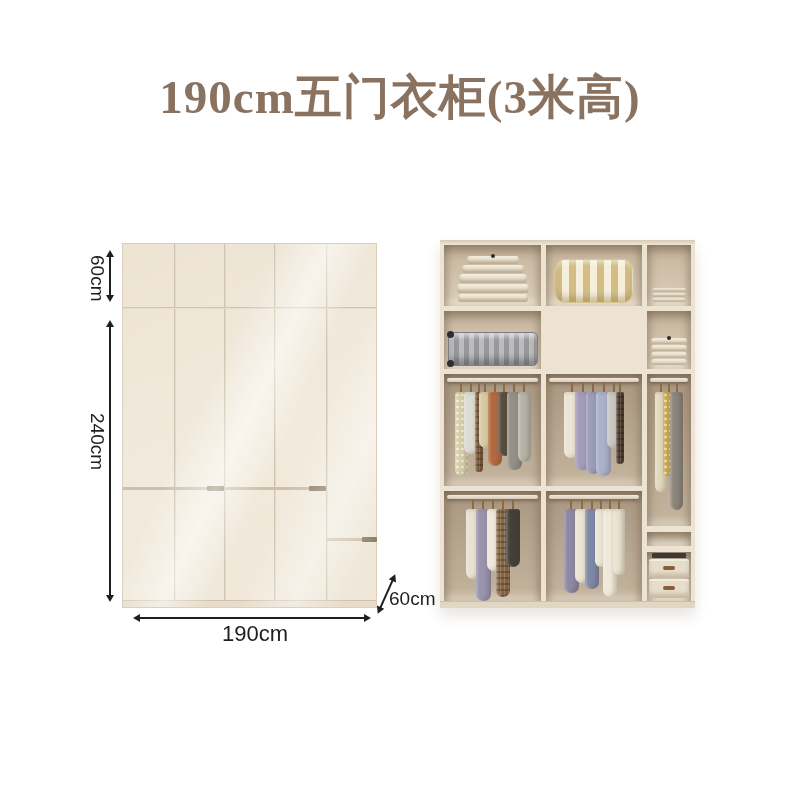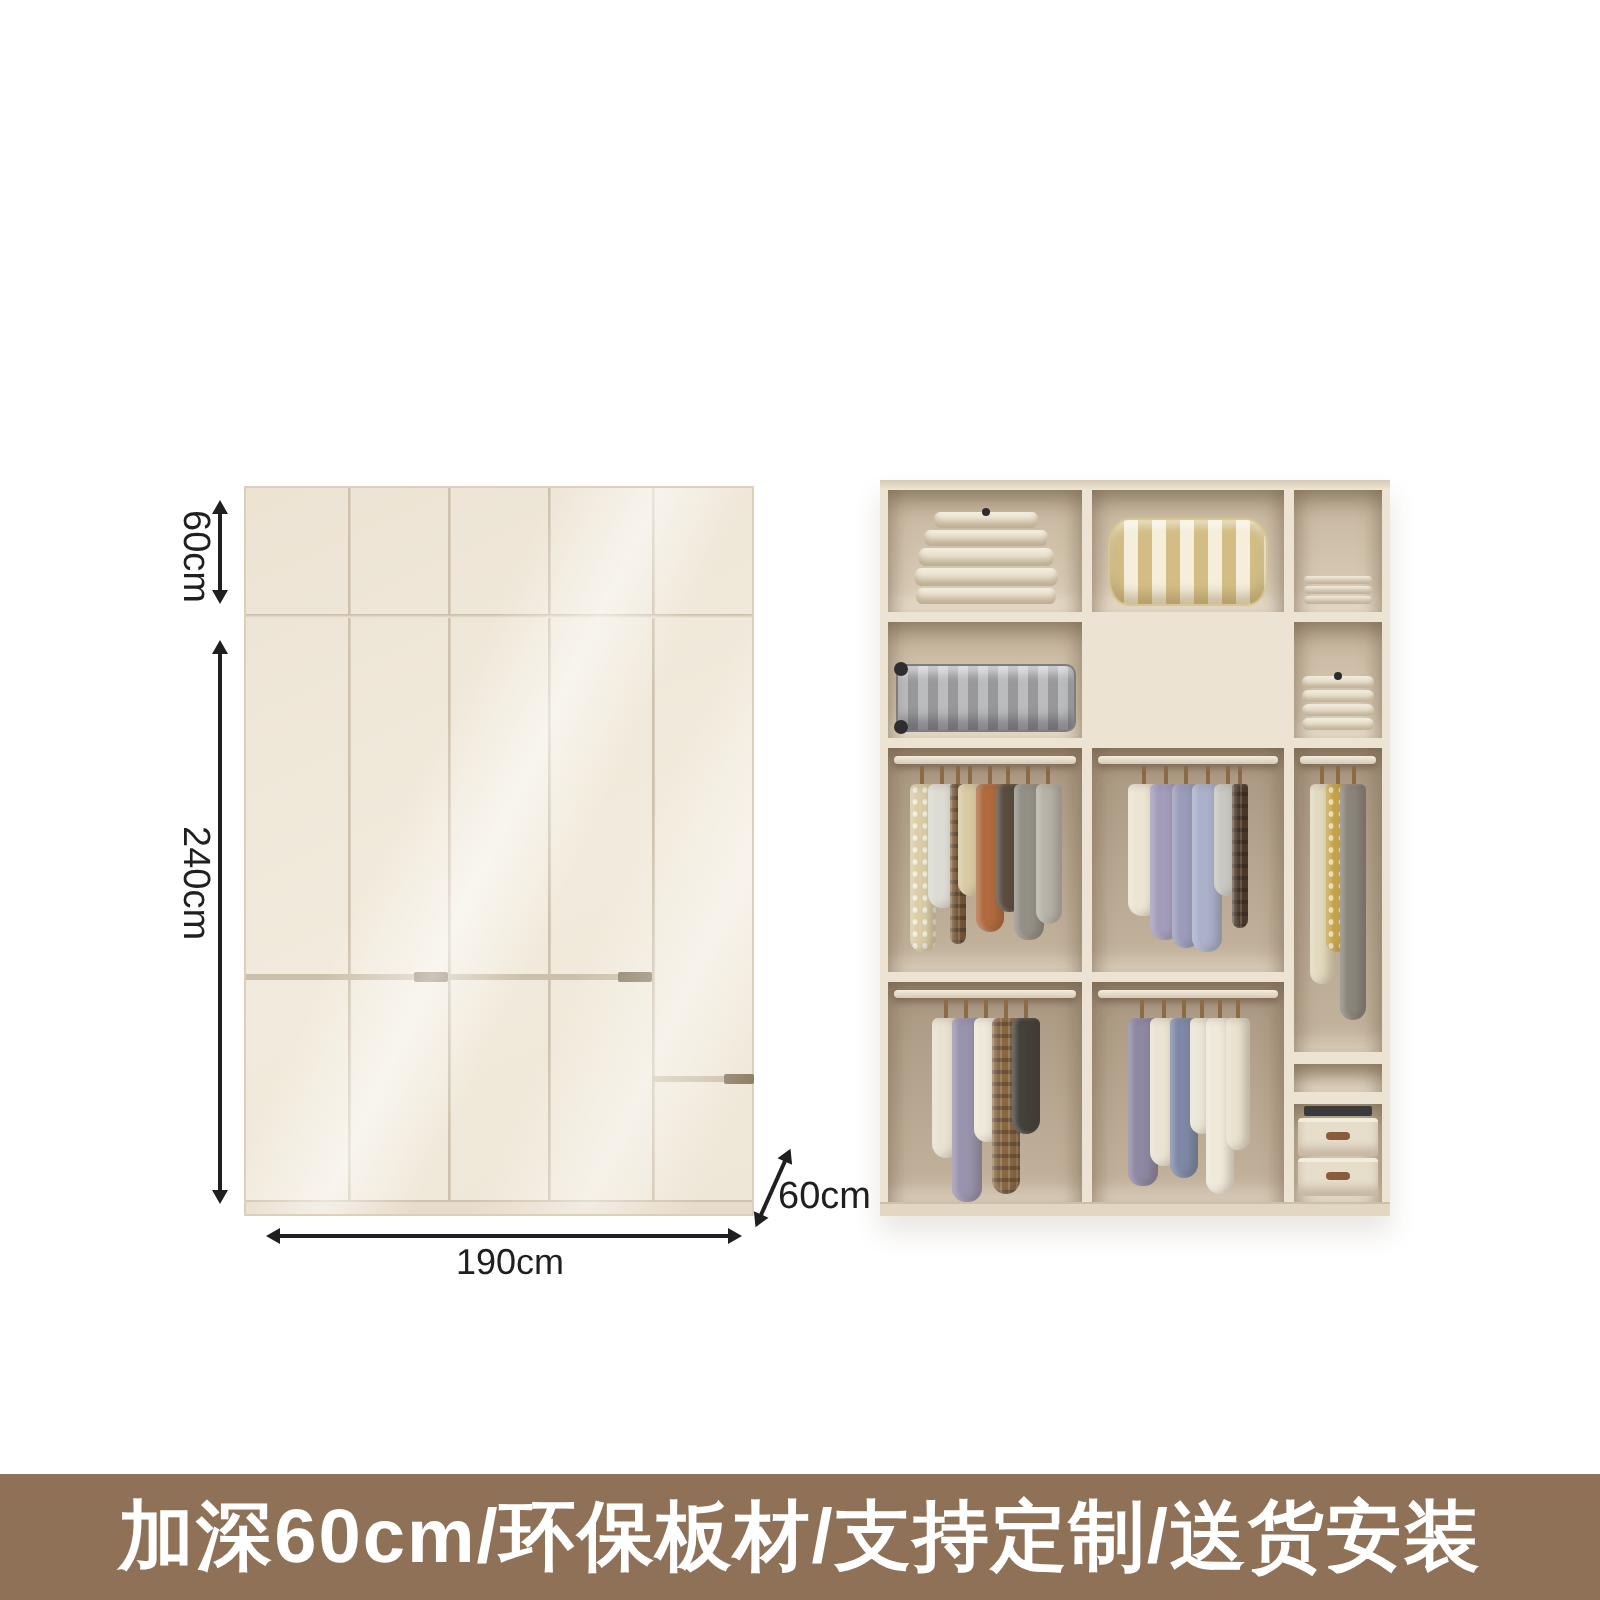--- a/index.html
+++ b/index.html
@@ -62,21 +62,21 @@
     border:4px solid transparent;border-right:7px solid var(--dim);}
   .arrow-h::after{content:"";position:absolute;top:50%;right:-7px;transform:translateY(-50%);
     border:4px solid transparent;border-left:7px solid var(--dim);}
   #arrow-60   {left:109px; top:253px; height:46px;}
   #arrow-240  {left:109px; top:323px; height:276px;}
   #arrow-190  {left:136px; top:617px; width:232px;}
   #arrow-depth{left:368px; top:593px; width:37px; transform:rotate(-66deg);}
   .dim-lbl { position:absolute; color:var(--dim); font-size:19px; }
   #lbl-60  {left:75px; top:266px; width:44px; text-align:center; transform:rotate(90deg);}
   #lbl-240 {left:69px; top:430px; width:56px; text-align:center; transform:rotate(90deg);}
-  #lbl-190 {left:197px; top:621px; width:116px; text-align:center; font-size:18px;}
+  #lbl-190 {left:197px; top:621px; width:116px; text-align:center; font-size:22px;}
   #lbl-depth{left:389px; top:588px;}
 
   
   .photo {
     position:absolute; left:440px; top:240px; width:255px; height:368px;
     background:var(--frame); border-radius:2px;
     box-shadow:0 8px 14px rgba(90,70,45,.14);
   }
   .photo .frame-top{position:absolute;top:0;left:0;right:0;height:5px;
     background:linear-gradient(#d7cab5,#efe6d6);}
@@ -191,20 +191,21 @@
     background:var(--banner-bg);color:var(--banner-text);
     display:flex;align-items:center;justify-content:center;
     font-size:38px;font-weight:700;letter-spacing:1px;
   }
 </style>
 </head>
 <body>
 
 <div class="stage">
 
+  <h1 class="title">190cm五门衣柜(3米高)</h1>
 
   <section>
     <div class="front">
       <div class="vline vl1"></div>
       <div class="vline vl2"></div>
       <div class="vline vl3"></div>
       <div class="vline vl4"></div>
       <div class="topline"></div>
       <div class="groove g1"></div>
       <div class="groove g2"></div>
@@ -388,17 +389,14 @@
           </div>
         <div class="sbox">
             <div class="handle"></div>
           </div>
       </div>
     </div>
 
     <div class="frame-bottom"></div>
   </section>
 
-  <footer class="banner">
-    <span>加深60cm/环保板材/支持定制/送货安装</span>
-  </footer>
 
 </div>
 
 </body></html>

